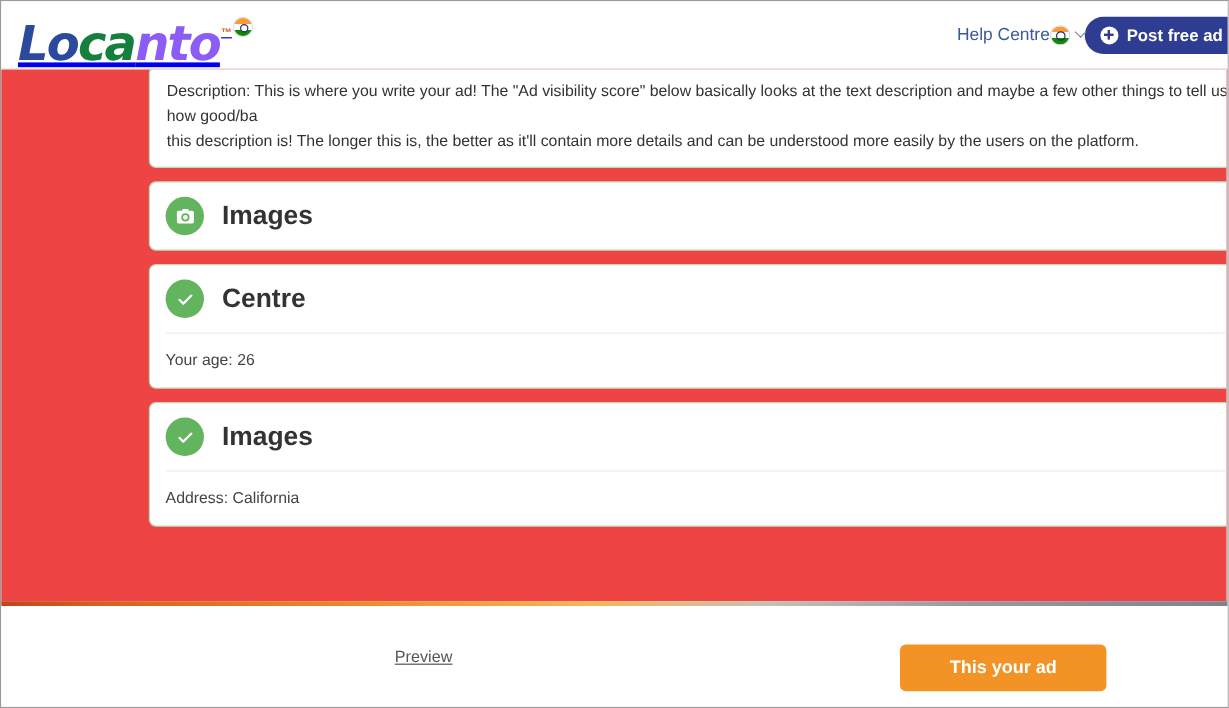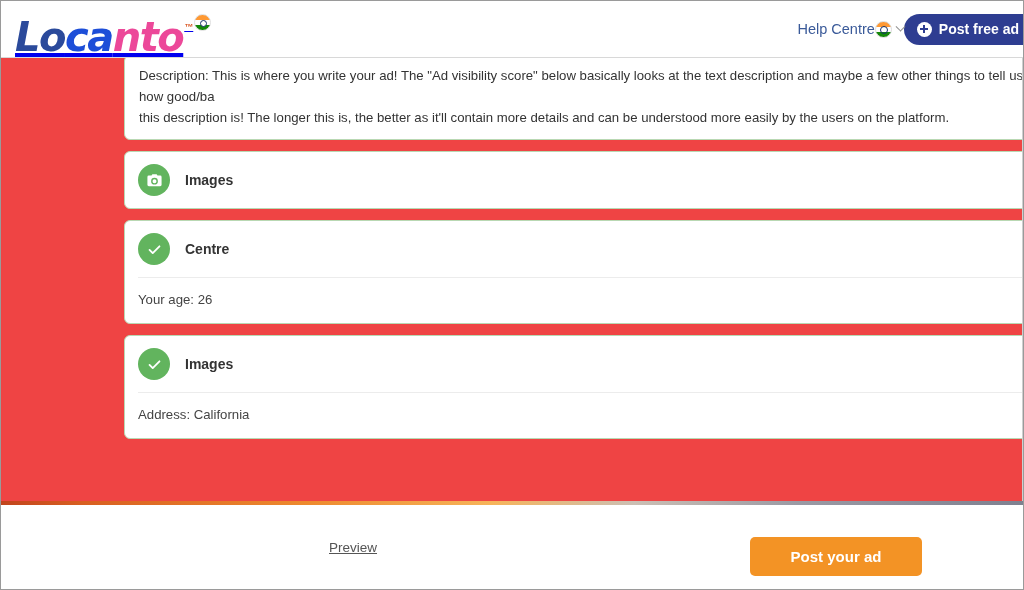--- a/index.html
+++ b/index.html
@@ -46,22 +46,22 @@
   .brand-word {
     font-family: "DejaVu Sans", sans-serif;
     font-size: 40px;
     font-weight: 700;
     font-style: italic;
     letter-spacing: -1.5px;
     line-height: 44px;
     white-space: nowrap;
   }
   .lg-blue   { color: #2b4a9b; }
-  .lg-orange { color: #1d4ed8; }
-  .lg-red    { color: #ec4899; }
+  .lg-orange { color: #15803d; }
+  .lg-red    { color: #8b5cf6; }
   .brand-tm {
     font-size: 9px;
     color: #d9531e;
     font-weight: 700;
     line-height: 12px;
     margin-top: 6px;
     margin-left: 1px;
   }
   .brand-flag {
     width: 17px; height: 17px;
@@ -208,21 +208,21 @@
   .sec-icon {
     width: 32px; height: 32px;
     border-radius: 50%;
     background: #62b45e;
     display: flex;
     align-items: center;
     justify-content: center;
     flex: 0 0 auto;
   }
   .sec-title {
-    font-size: 14px;
+    font-size: 22px;
     font-weight: 700;
     color: #333333;
   }
   .section-divider {
     height: 1px;
     background: #ececec;
     margin: 0 13px;
   }
   .section-body {
     padding: 14px 13px 16px 13px;
@@ -349,16 +349,16 @@
         <div class="section-body">Address: California</div>
       </div>
 
     </div>
   </div>
 
   <div class="progress-strip"></div>
 
   <div class="footer-bar">
     <a class="preview-link" href="#">Preview</a>
-    <button class="post-ad-btn">Post your ad</button>
+    <button class="post-ad-btn">This your ad</button>
   </div>
 
 </div>
 
 </body></html>

